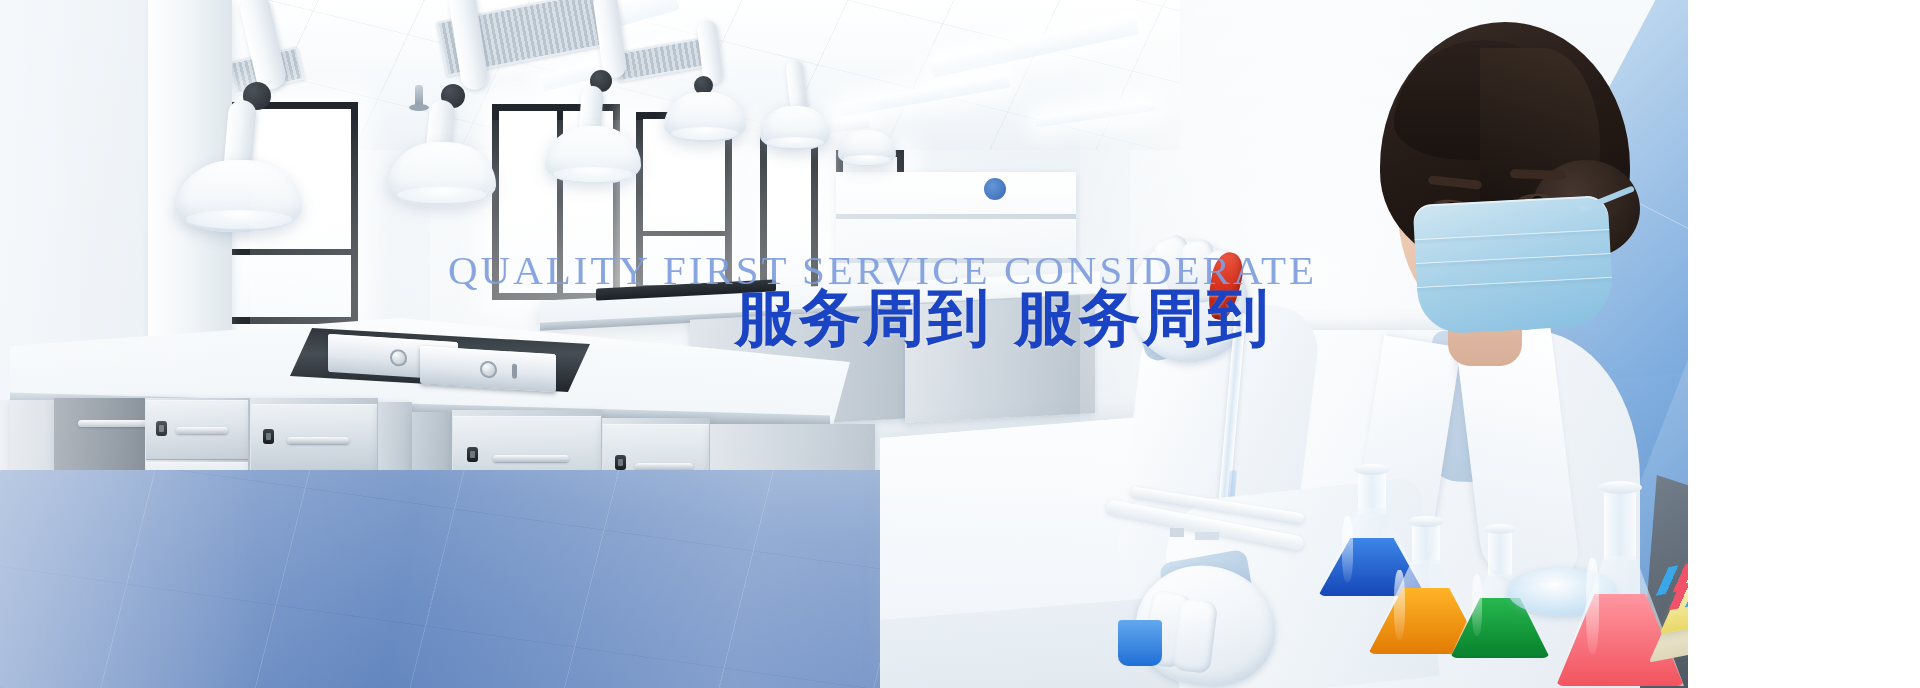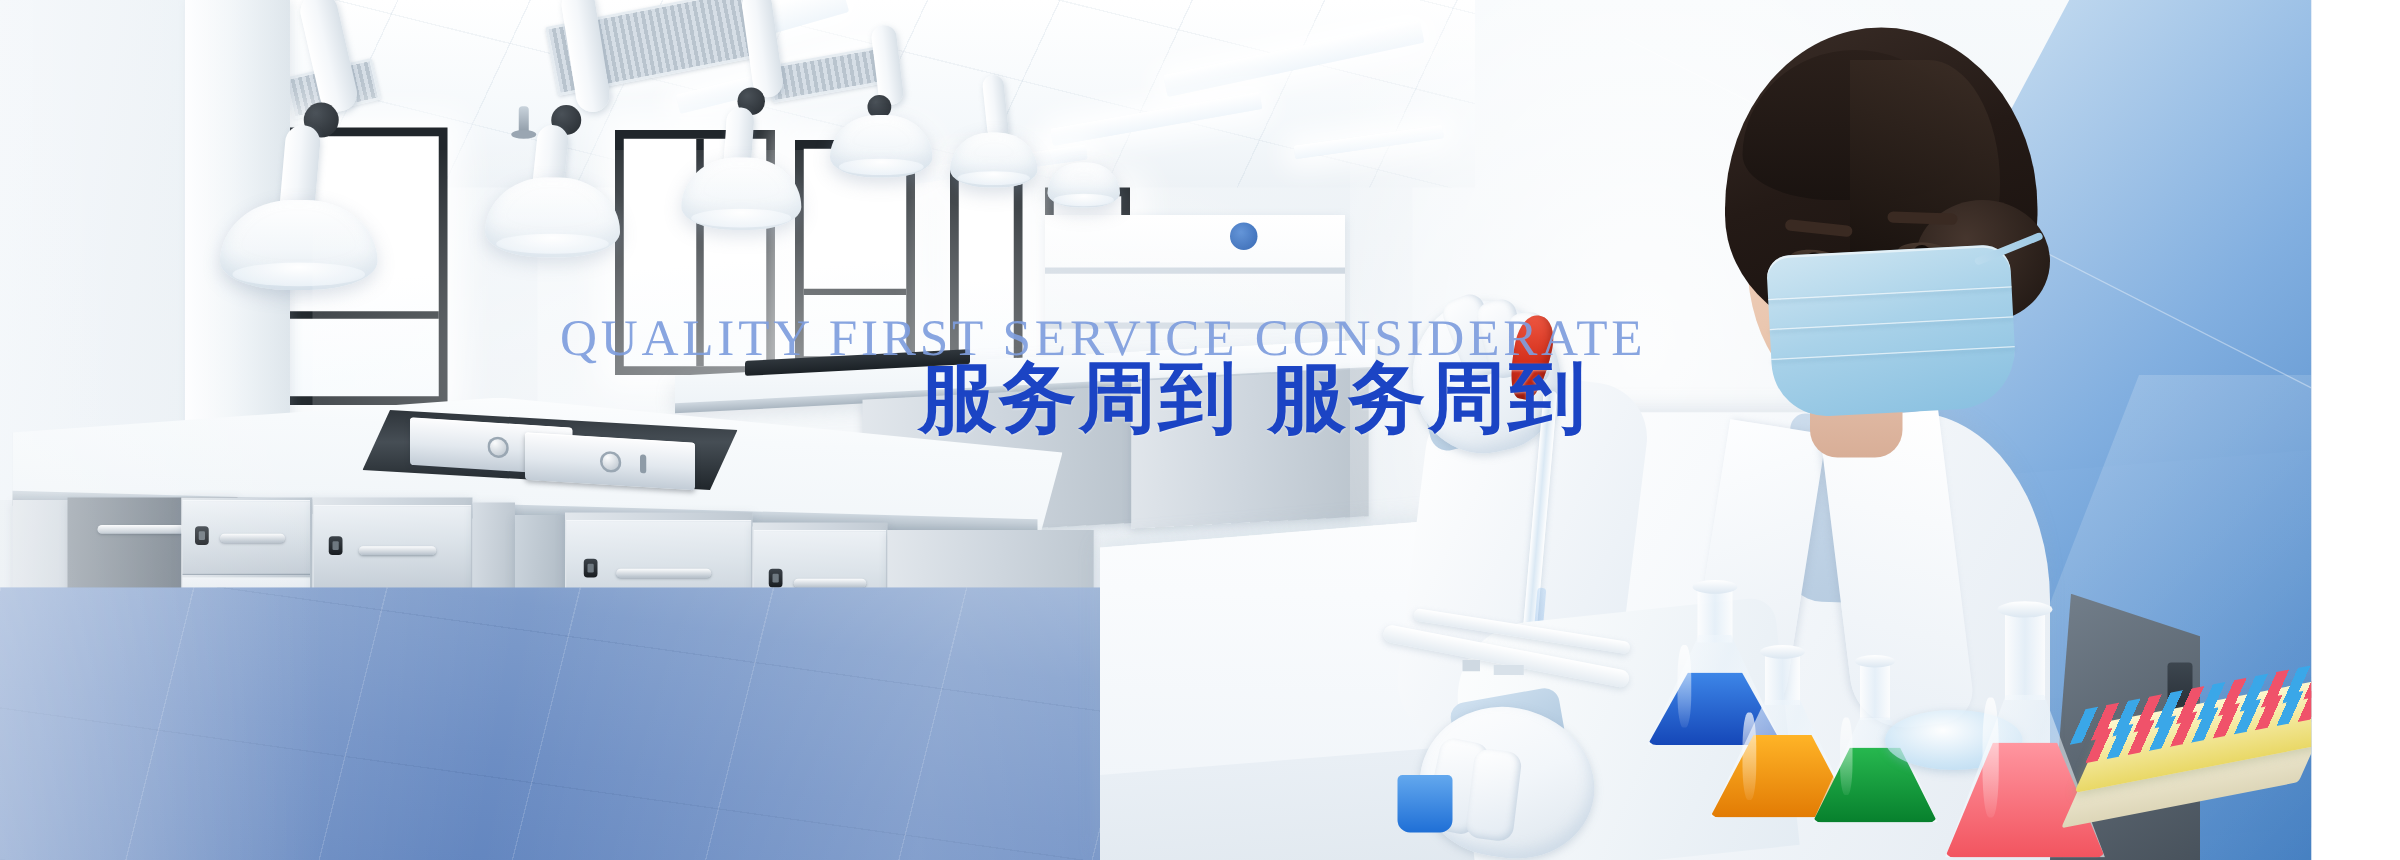--- a/index.html
+++ b/index.html
@@ -1,21 +1,21 @@
 <!DOCTYPE html>
 <html><head>
 <meta charset="utf-8">
 <style>
   * { margin:0; padding:0; box-sizing:border-box; }
   html,body { background:#fff; }
   body { font-family:"Liberation Sans", sans-serif; }
 
   #banner {
     position:relative;
-    width:1849px; height:688px;
+    width:1688px; height:688px;
     overflow:hidden;
     background:#eef3f7;
   }
 
   
   .layer { position:absolute; }
 
   
   .room {
     left:0; top:0; width:1920px; height:688px;

